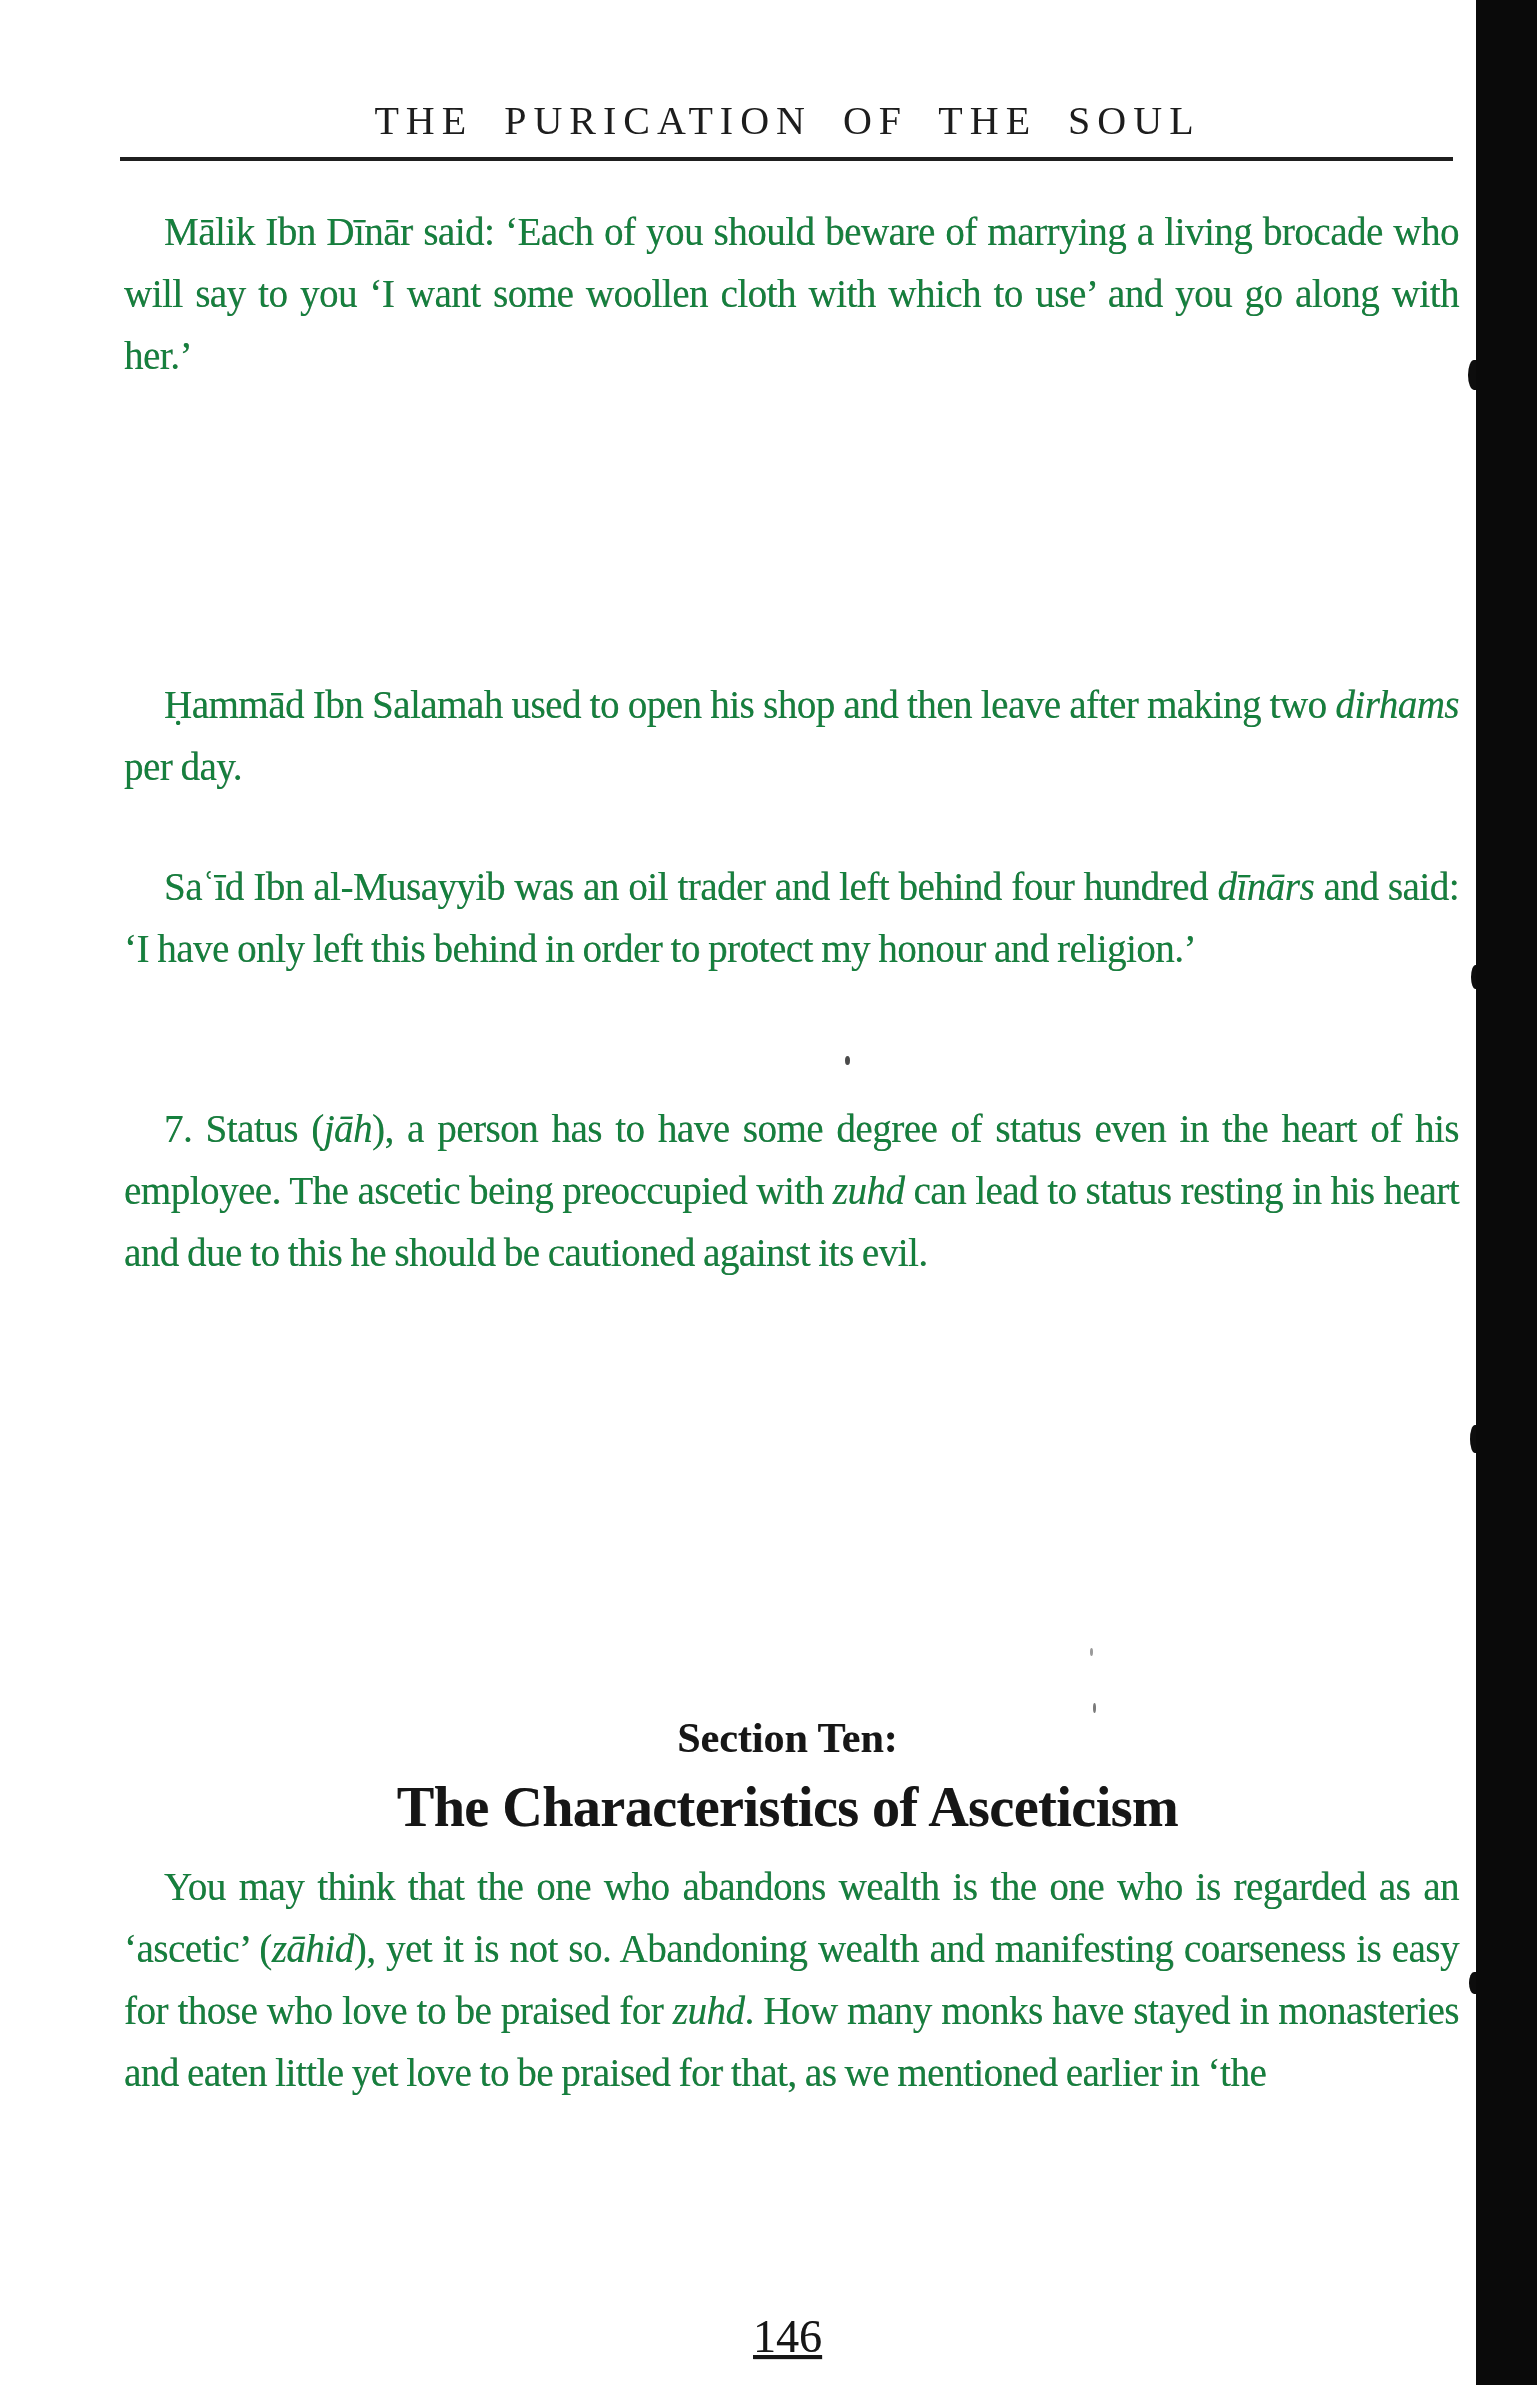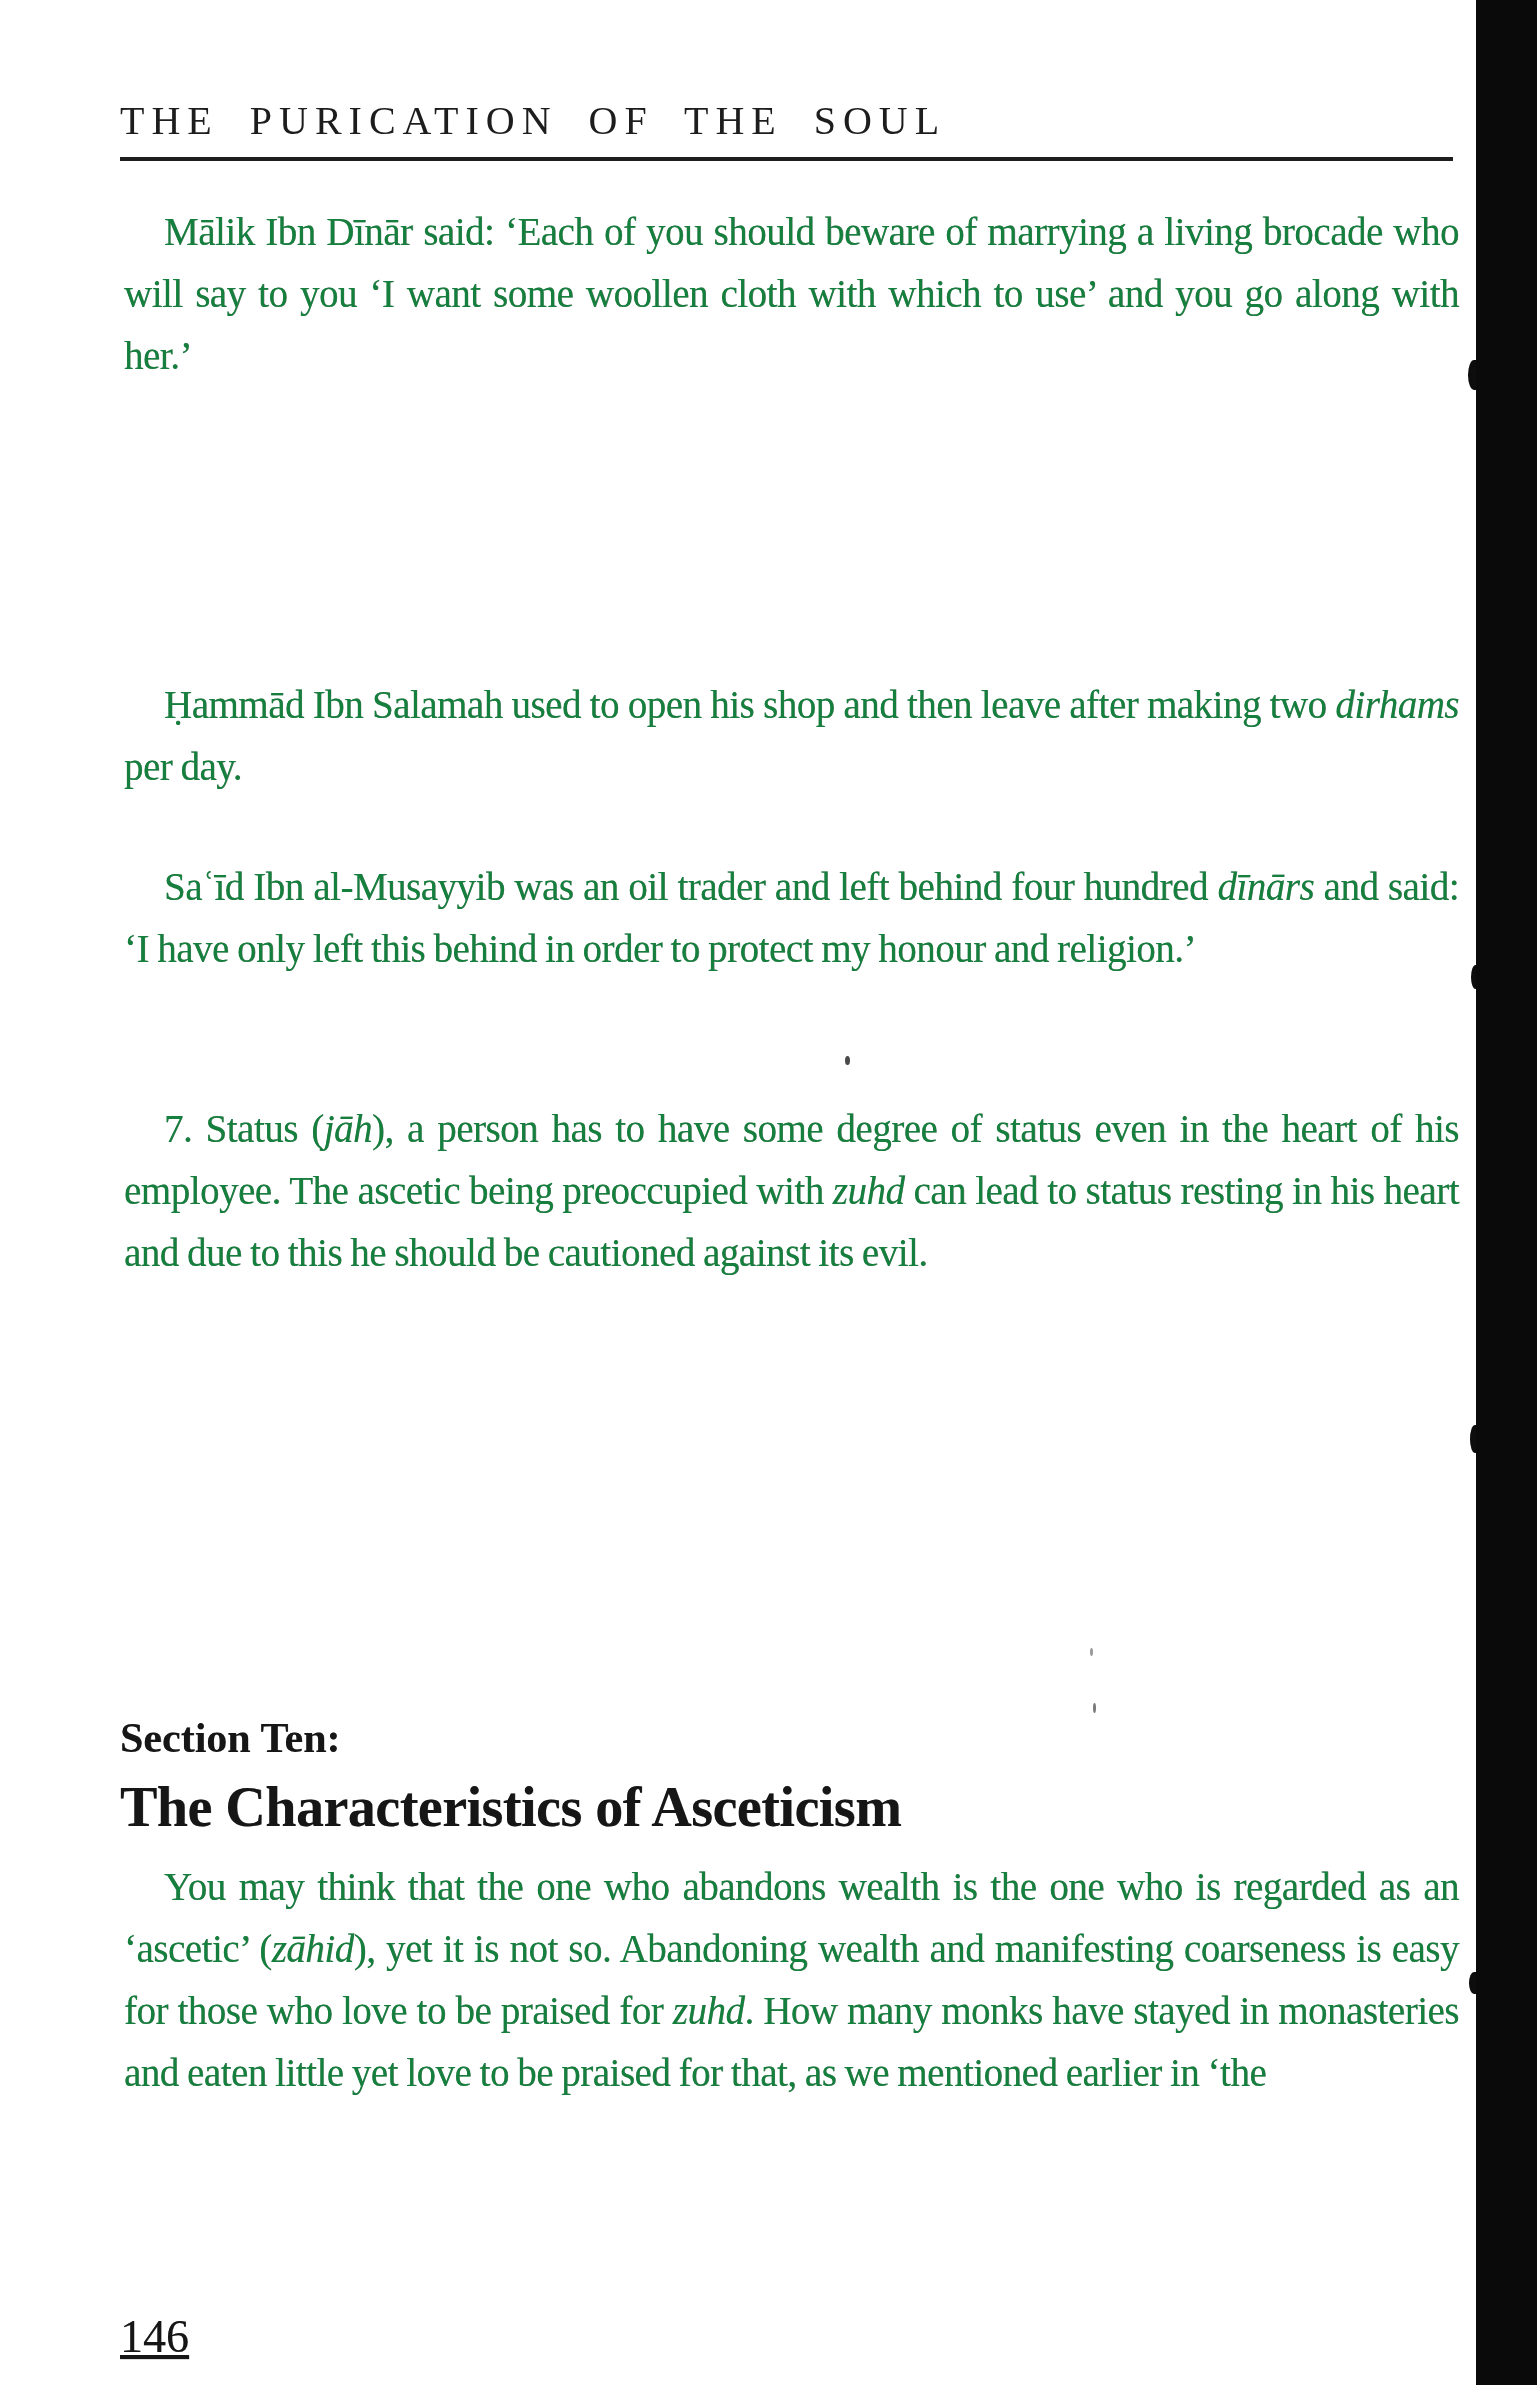--- a/index.html
+++ b/index.html
@@ -10,21 +10,21 @@
     overflow: hidden;
     position: relative;
   }
   .page {
     position: absolute; inset: 0;
     background: #ffffff;
   }
   .running-header {
     position: absolute;
     top: 99px; left: 120px; width: 1335px;
-    text-align: left;
+    text-align: center;
     font-size: 40px; line-height: 44px;
     letter-spacing: 7px; word-spacing: 14px;
     color: #1d1d1d;
     white-space: nowrap;
   }
   .rule {
     position: absolute;
     top: 157px; left: 120px; width: 1333px; height: 4px;
     background: #1f1f1f;
   }
@@ -37,20 +37,21 @@
     text-align: justify;
     text-indent: 40px;
     color: #15803d;
     text-shadow: 0.3px 0.3px 0.4px rgba(0,0,0,0.45);
   }
   .it { font-style: italic; }
   .center-line {
     position: absolute;
     left: 120px; width: 1335px;
     margin: 0;
+    text-align: center;
     color: #161616;
     text-shadow: 0.3px 0.3px 0.4px rgba(0,0,0,0.45);
   }
   .section-kicker { top: 1707px; font-size: 42px; line-height: 62px; }
   .section-title  { top: 1772px; font-size: 56px; line-height: 70px; letter-spacing: -0.5px; }
   .page-number    { top: 2312px; font-size: 46px; line-height: 50px; text-decoration: underline; }
   .scan-bar {
     position: absolute;
     top: 0; right: 0; bottom: 0; width: 61px;
     background: #0a0a0a;

